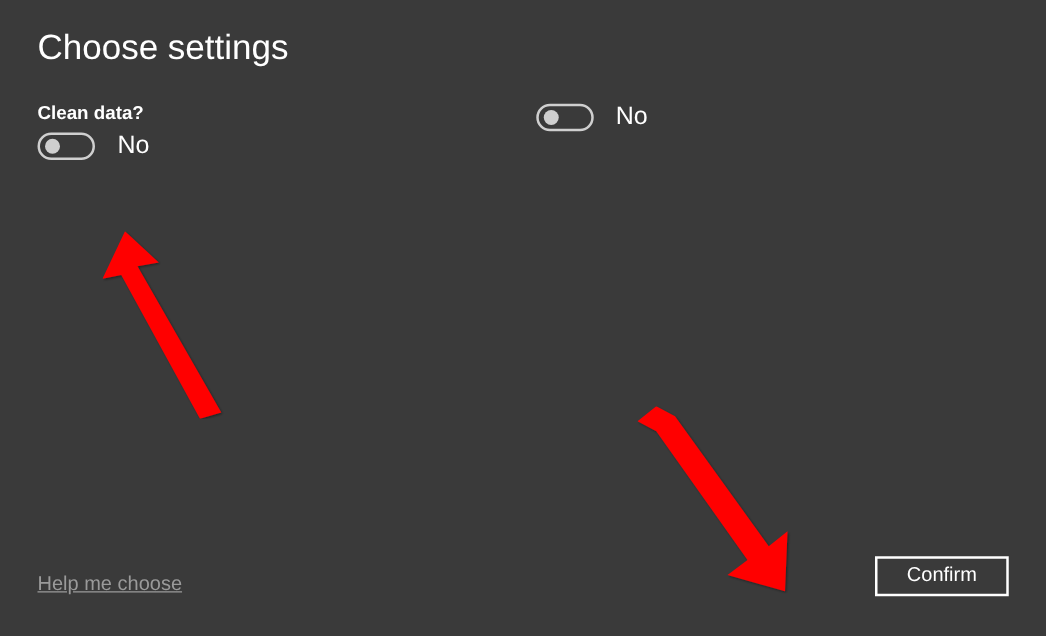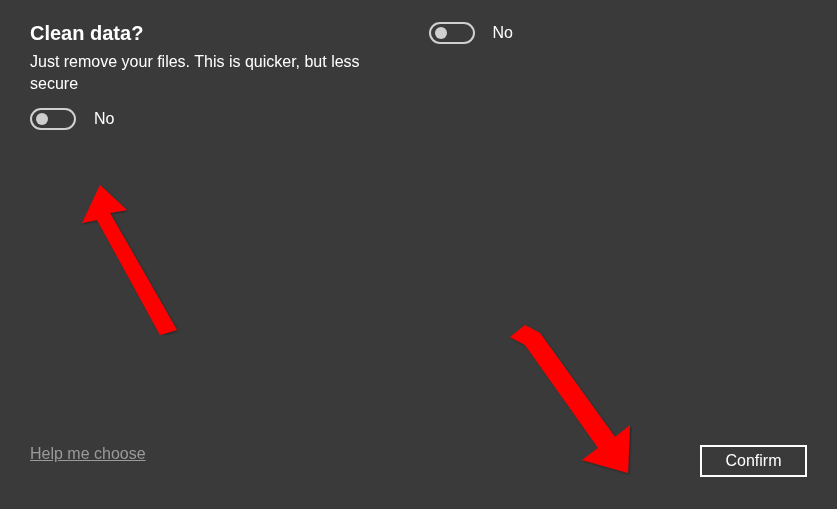--- a/index.html
+++ b/index.html
@@ -29,21 +29,21 @@
       color: #ffffff;
     }
     .settings-row {
       display: flex;
       gap: 20px;
     }
     .setting-block {
       width: 385px;
     }
     .setting-heading {
-      font-size: 20px;
+      font-size: 15px;
       font-weight: 600;
       margin-bottom: 6px;
       color: #ffffff;
     }
     .setting-desc {
       font-size: 16px;
       font-weight: 400;
       color: #ffffff;
       line-height: 1.4;
       margin-bottom: 12px;
@@ -66,28 +66,28 @@
       width: 12px;
       height: 12px;
       border-radius: 50%;
       background: #cfcfcf;
       position: absolute;
       top: 50%;
       left: 4px;
       transform: translateY(-50%);
     }
     .toggle-label {
-      font-size: 16px;
+      font-size: 20px;
       color: #ffffff;
     }
     .footer {
       margin-top: auto;
       display: flex;
       justify-content: space-between;
-      align-items: flex-start;
+      align-items: flex-end;
       padding-bottom: 10px;
     }
     .help-link {
       color: #9a9a9a;
       font-size: 16px;
       text-decoration: underline;
       cursor: pointer;
     }
     .button-row {
       display: flex;
@@ -119,25 +119,25 @@
       left: 510px;
       top: 325px;
       width: 140px;
       height: 150px;
     }
   </style>
 </head>
 <body>
 
 <div class="container">
+  <h1 class="page-title">Choose settings</h1>
 
   <div class="settings-row">
     <div class="setting-block">
       <div class="setting-heading">Clean data?</div>
-      <div class="setting-desc">Just remove your files. This is quicker, but less secure</div>
       <div class="toggle-row">
         <div class="toggle">
           <div class="toggle-knob"></div>
         </div>
         <span class="toggle-label">No</span>
       </div>
     </div>
 
     <div class="setting-block">
       <div class="toggle-row">

